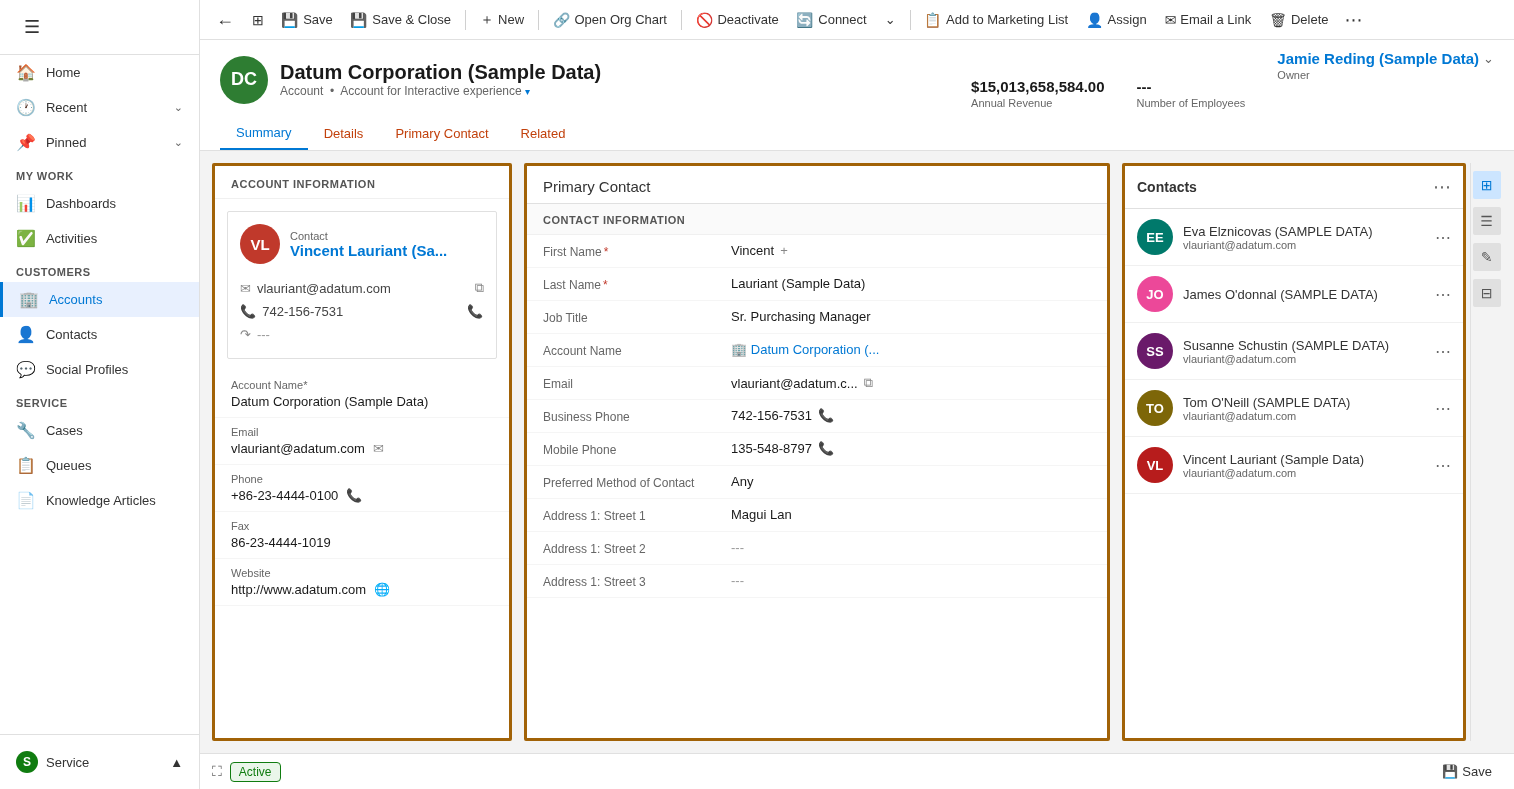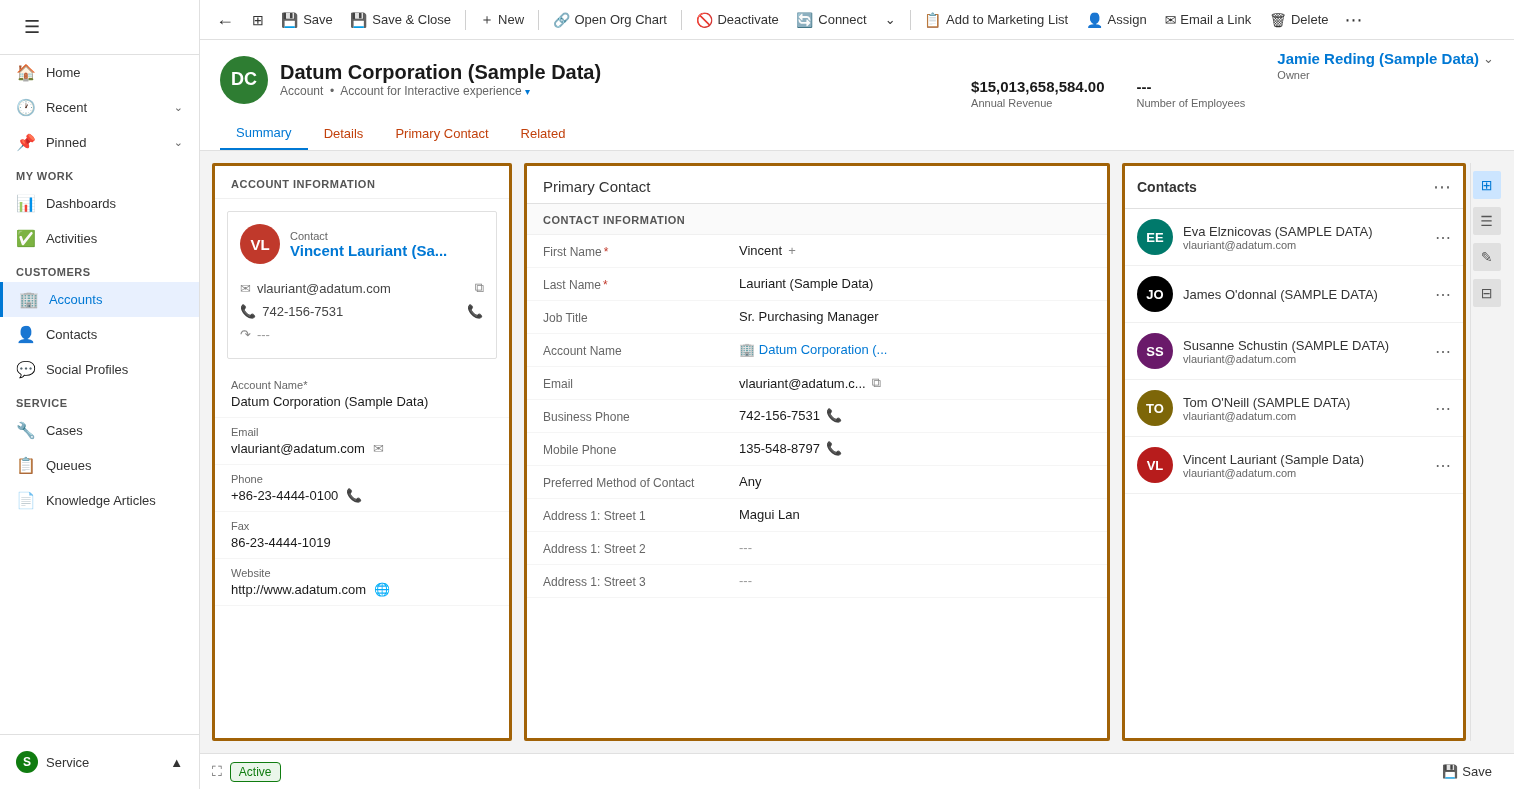--- a/index.html
+++ b/index.html
@@ -226,21 +226,21 @@
       text-transform: uppercase;
       letter-spacing: 0.5px;
       background: #fafafa;
       border-bottom: 1px solid #f0f0f0;
     }
     .ci-field-row {
       display: flex;
       align-items: flex-start;
       padding: 8px 16px;
       border-bottom: 1px solid #f5f5f5;
-      gap: 16px;
+      gap: 8px;
     }
     .ci-field-label { width: 180px; min-width: 160px; font-size: 12px; color: #666; padding-top: 2px; }
     .ci-field-label .required { color: #c0392b; margin-left: 2px; }
     .ci-field-value { flex: 1; font-size: 13px; color: #1a1a1a; font-weight: 500; }
     .ci-field-value .link { color: #0078d4; text-decoration: none; cursor: pointer; }
     .ci-field-value .dashes { color: #999; }
     .ci-field-value-with-icon { display: flex; align-items: center; gap: 6px; }
     .ci-value-icon { font-size: 13px; color: #888; cursor: pointer; }
 
     
@@ -616,21 +616,21 @@
         <div id="contacts-list">
             <div class="contact-list-item">
       <div class="cl-avatar" style="background:#00796b">EE</div>
       <div class="cl-info">
         <div class="cl-name">Eva Elznicovas (SAMPLE DATA)</div>
         <div class="cl-email">vlauriant@adatum.com</div>
       </div>
       <button class="cl-more">⋯</button>
     </div>
             <div class="contact-list-item">
-      <div class="cl-avatar" style="background:#000000">JO</div>
+      <div class="cl-avatar" style="background:#ec4899">JO</div>
       <div class="cl-info">
         <div class="cl-name">James O'donnal (SAMPLE DATA)</div>
 
       </div>
       <button class="cl-more">⋯</button>
     </div>
             <div class="contact-list-item">
       <div class="cl-avatar" style="background:#6a1a6a">SS</div>
       <div class="cl-info">
         <div class="cl-name">Susanne Schustin (SAMPLE DATA)</div>

